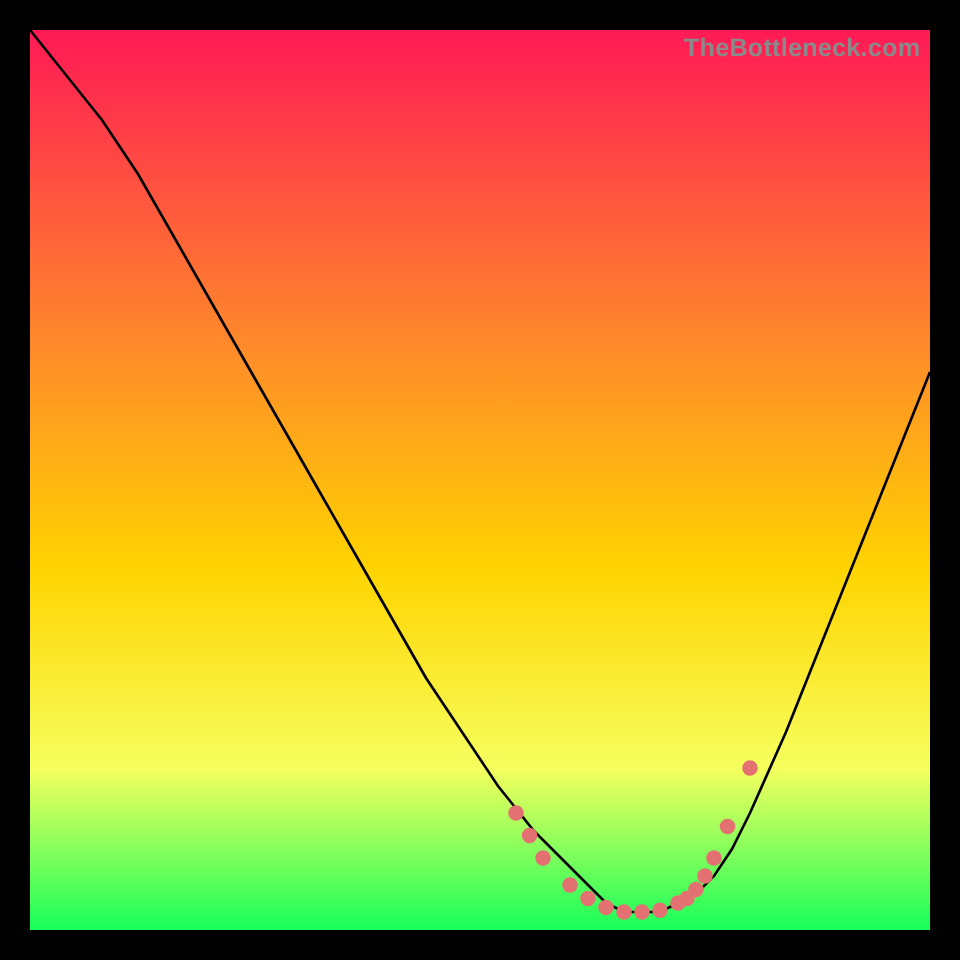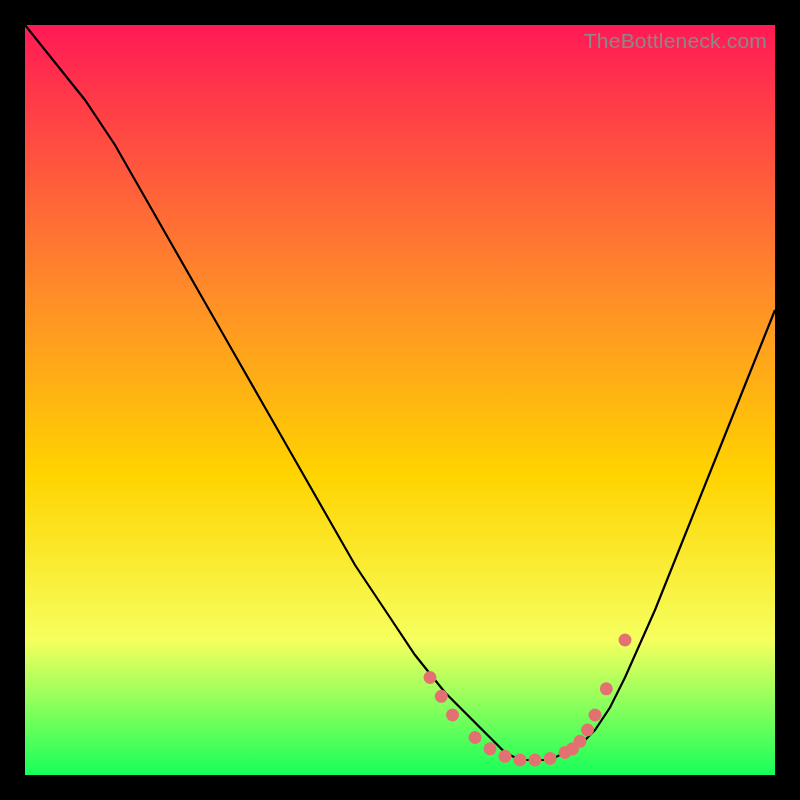--- a/index.html
+++ b/index.html
@@ -24,21 +24,21 @@
     top: 0;
     width: 750px;
     height: 750px;
   }
   .watermark {
     position: absolute;
     top: 4px;
     right: 8px;
     font-family: Arial, Helvetica, sans-serif;
     font-size: 21px;
-    font-weight: 400;
+    font-weight: 700;
     color: #8a8a8a;
     letter-spacing: 0.2px;
   }
   svg {
     display: block;
   }
 </style>
 </head>
 <body>
 

